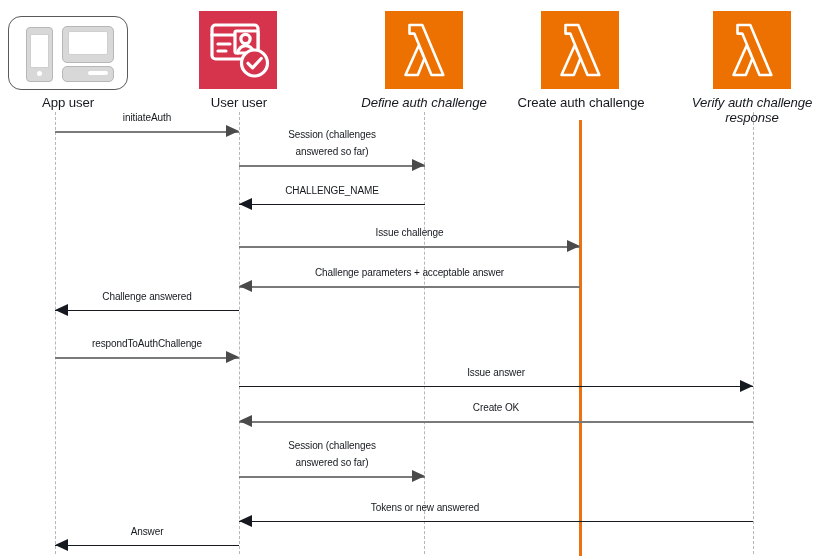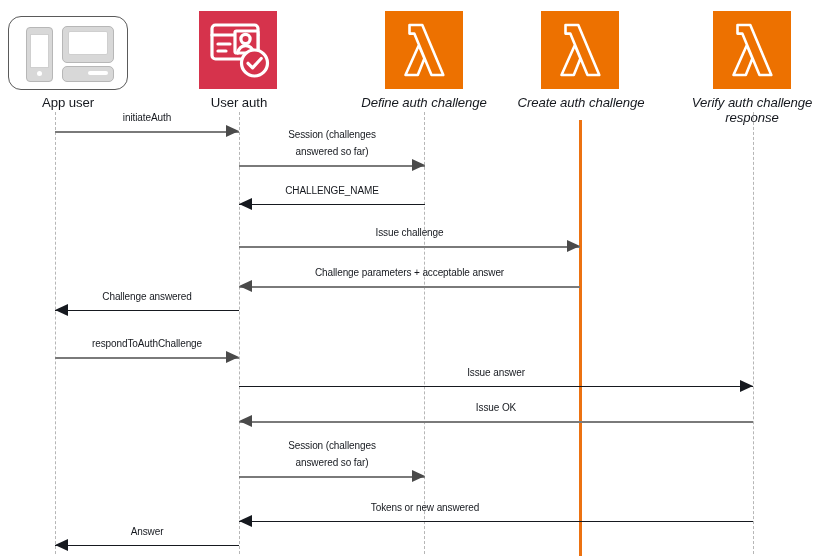--- a/index.html
+++ b/index.html
@@ -110,21 +110,21 @@
             <line x1="19" y1="40" x2="27" y2="40"></line>
             <rect x="36" y="20" width="23" height="22" rx="1.5" fill="#D6334C"></rect>
             <circle cx="46.5" cy="28" r="4.6"></circle>
             <path d="M38.5 42 c1.6 -5.6 5.2 -7.4 8.2 -7.4 c3.0 0 6.6 1.8 8.2 7.4"></path>
             <circle cx="55.5" cy="52" r="13" fill="#D6334C"></circle>
             <path d="M49 52.3 l4.6 4.6 l8.6 -9.4"></path>
           </g>
         </svg>
       </span>
     </div>
-    <div class="p-label" style="left:170px;top:87px;width:138px;">User auth</div>
+    <div class="p-label" style="left:170px;top:87px;width:138px;">User user</div>
   </div>
 
   <div class="participant">
     <div class="p-icon" style="left:385px;top:3px;">
       <span class="tile">
         <svg viewBox="0 0 78 78" xmlns="http://www.w3.org/2000/svg">
           <rect x="0" y="0" width="78" height="78" fill="#ED7100"></rect>
           <path d="M24.5 14 h12.8 l21.0 50 h-11.8 l-17.2 -41.4 h-4.8 z
                    M33.8 34.2 l5.6 13.2 l-6.6 16.6 h-12.3 z" fill="none" stroke="#ffffff" stroke-width="2.6" stroke-linejoin="round"></path>
         </svg>
@@ -136,21 +136,21 @@
   <div class="participant">
     <div class="p-icon" style="left:541px;top:3px;">
       <span class="tile">
         <svg viewBox="0 0 78 78" xmlns="http://www.w3.org/2000/svg">
           <rect x="0" y="0" width="78" height="78" fill="#ED7100"></rect>
           <path d="M24.5 14 h12.8 l21.0 50 h-11.8 l-17.2 -41.4 h-4.8 z
                    M33.8 34.2 l5.6 13.2 l-6.6 16.6 h-12.3 z" fill="none" stroke="#ffffff" stroke-width="2.6" stroke-linejoin="round"></path>
         </svg>
       </span>
     </div>
-    <div class="p-label" style="left:508px;top:87px;width:146px;font-style:italic;">Create auth challenge</div>
+    <div class="p-label" style="left:508px;top:87px;width:146px;">Create auth challenge</div>
   </div>
 
   <div class="participant">
     <div class="p-icon" style="left:713px;top:3px;">
       <span class="tile">
         <svg viewBox="0 0 78 78" xmlns="http://www.w3.org/2000/svg">
           <rect x="0" y="0" width="78" height="78" fill="#ED7100"></rect>
           <path d="M24.5 14 h12.8 l21.0 50 h-11.8 l-17.2 -41.4 h-4.8 z
                    M33.8 34.2 l5.6 13.2 l-6.6 16.6 h-12.3 z" fill="none" stroke="#ffffff" stroke-width="2.6" stroke-linejoin="round"></path>
         </svg>
@@ -211,21 +211,21 @@
 
   <div class="msg dark" style="left:239px;top:378px;width:514px;">
     <div class="line"></div>
     <div class="arrow right"></div>
     <div class="caption one">Issue answer</div>
   </div>
 
   <div class="msg gray" style="left:239px;top:413px;width:514px;">
     <div class="line"></div>
     <div class="arrow left"></div>
-    <div class="caption one">Issue OK</div>
+    <div class="caption one">Create OK</div>
   </div>
 
   <div class="msg gray" style="left:239px;top:468px;width:186px;">
     <div class="line"></div>
     <div class="arrow right"></div>
     <div class="caption two">Session (challenges
 answered so far)</div>
   </div>
 
   <div class="msg dark" style="left:239px;top:513px;width:514px;">

